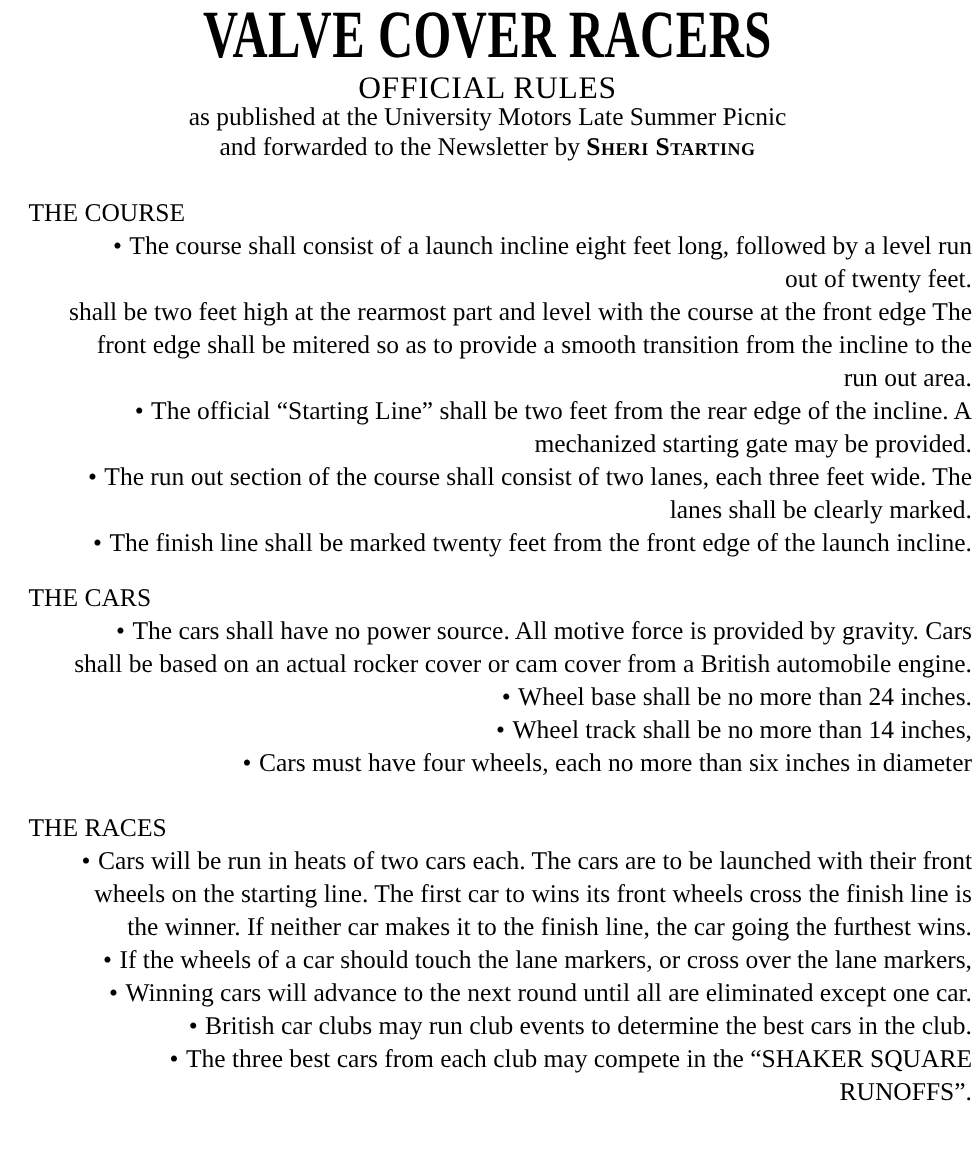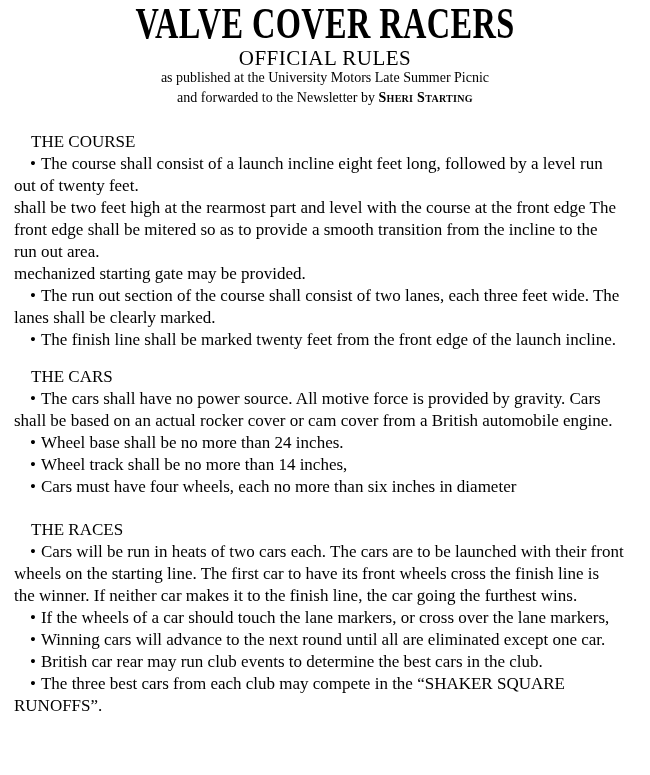--- a/index.html
+++ b/index.html
@@ -23,40 +23,41 @@
     transform: scaleX(0.72);
     transform-origin: 50% 0;
     letter-spacing: 0.5px;
   }
   .subtitle {
     font-size: 21px;
     line-height: 20px;
     margin-top: 4px;
     letter-spacing: 0.5px;
   }
-  .attr { font-size: 14px; line-height: 20px; }
+  .attr { font-size: 17px; line-height: 20px; }
   .attr-name {
     font-weight: bold;
     font-variant: small-caps;
     letter-spacing: 0.3px;
   }
 
   .sections { margin-top: 23px; }
-  .section { margin: 12px; }
+  .section { margin: 0; }
   #sections section:nth-of-type(2) { margin-top: 15px; }
   #sections section:nth-of-type(3) { margin-top: 21px; }
 
   .heading {
     padding-left: 17px;
     line-height: 22px;
     white-space: nowrap;
   }
   .line {
     line-height: 22px;
     white-space: nowrap;
+    text-align: right;
   }
   .line.first { padding-left: 16px; }
   .bullet {
     display: inline-block;
     margin-right: 5px;
   }
 </style>
 </head>
 <body>
 
@@ -69,38 +70,39 @@
   </div>
 
   <div class="sections" id="sections">
       <section class="section">
         <div class="heading">THE COURSE</div>
         <div class="line first"><span class="bullet">•</span><span>The course shall consist of a launch incline eight feet long, followed by a level run</span></div>
         <div class="line">out of twenty feet.</div>
         <div class="line">shall be two feet high at the rearmost part and level with the course at the front edge The</div>
         <div class="line">front edge shall be mitered so as to provide a smooth transition from the incline to the</div>
         <div class="line">run out area.</div>
+        <div class="line first"><span class="bullet">•</span><span>The official “Starting Line” shall be two feet from the rear edge of the incline. A</span></div>
         <div class="line">mechanized starting gate may be provided.</div>
         <div class="line first"><span class="bullet">•</span><span>The run out section of the course shall consist of two lanes, each three feet wide. The</span></div>
         <div class="line">lanes shall be clearly marked.</div>
         <div class="line first"><span class="bullet">•</span><span>The finish line shall be marked twenty feet from the front edge of the launch incline.</span></div>
       </section>
       <section class="section">
         <div class="heading">THE CARS</div>
         <div class="line first"><span class="bullet">•</span><span>The cars shall have no power source. All motive force is provided by gravity. Cars</span></div>
         <div class="line">shall be based on an actual rocker cover or cam cover from a British automobile engine.</div>
         <div class="line first"><span class="bullet">•</span><span>Wheel base shall be no more than 24 inches.</span></div>
         <div class="line first"><span class="bullet">•</span><span>Wheel track shall be no more than 14 inches,</span></div>
         <div class="line first"><span class="bullet">•</span><span>Cars must have four wheels, each no more than six inches in diameter</span></div>
       </section>
       <section class="section">
         <div class="heading">THE RACES</div>
         <div class="line first"><span class="bullet">•</span><span>Cars will be run in heats of two cars each. The cars are to be launched with their front</span></div>
-        <div class="line">wheels on the starting line. The first car to have its front wheels cross the finish line is</div>
+        <div class="line">wheels on the starting line. The first car to wins its front wheels cross the finish line is</div>
         <div class="line">the winner. If neither car makes it to the finish line, the car going the furthest wins.</div>
         <div class="line first"><span class="bullet">•</span><span>If the wheels of a car should touch the lane markers, or cross over the lane markers,</span></div>
         <div class="line first"><span class="bullet">•</span><span>Winning cars will advance to the next round until all are eliminated except one car.</span></div>
-        <div class="line first"><span class="bullet">•</span><span>British car rear may run club events to determine the best cars in the club.</span></div>
+        <div class="line first"><span class="bullet">•</span><span>British car clubs may run club events to determine the best cars in the club.</span></div>
         <div class="line first"><span class="bullet">•</span><span>The three best cars from each club may compete in the “SHAKER SQUARE</span></div>
         <div class="line">RUNOFFS”.</div>
       </section>
     </div>
 </div>
 
 </body></html>

